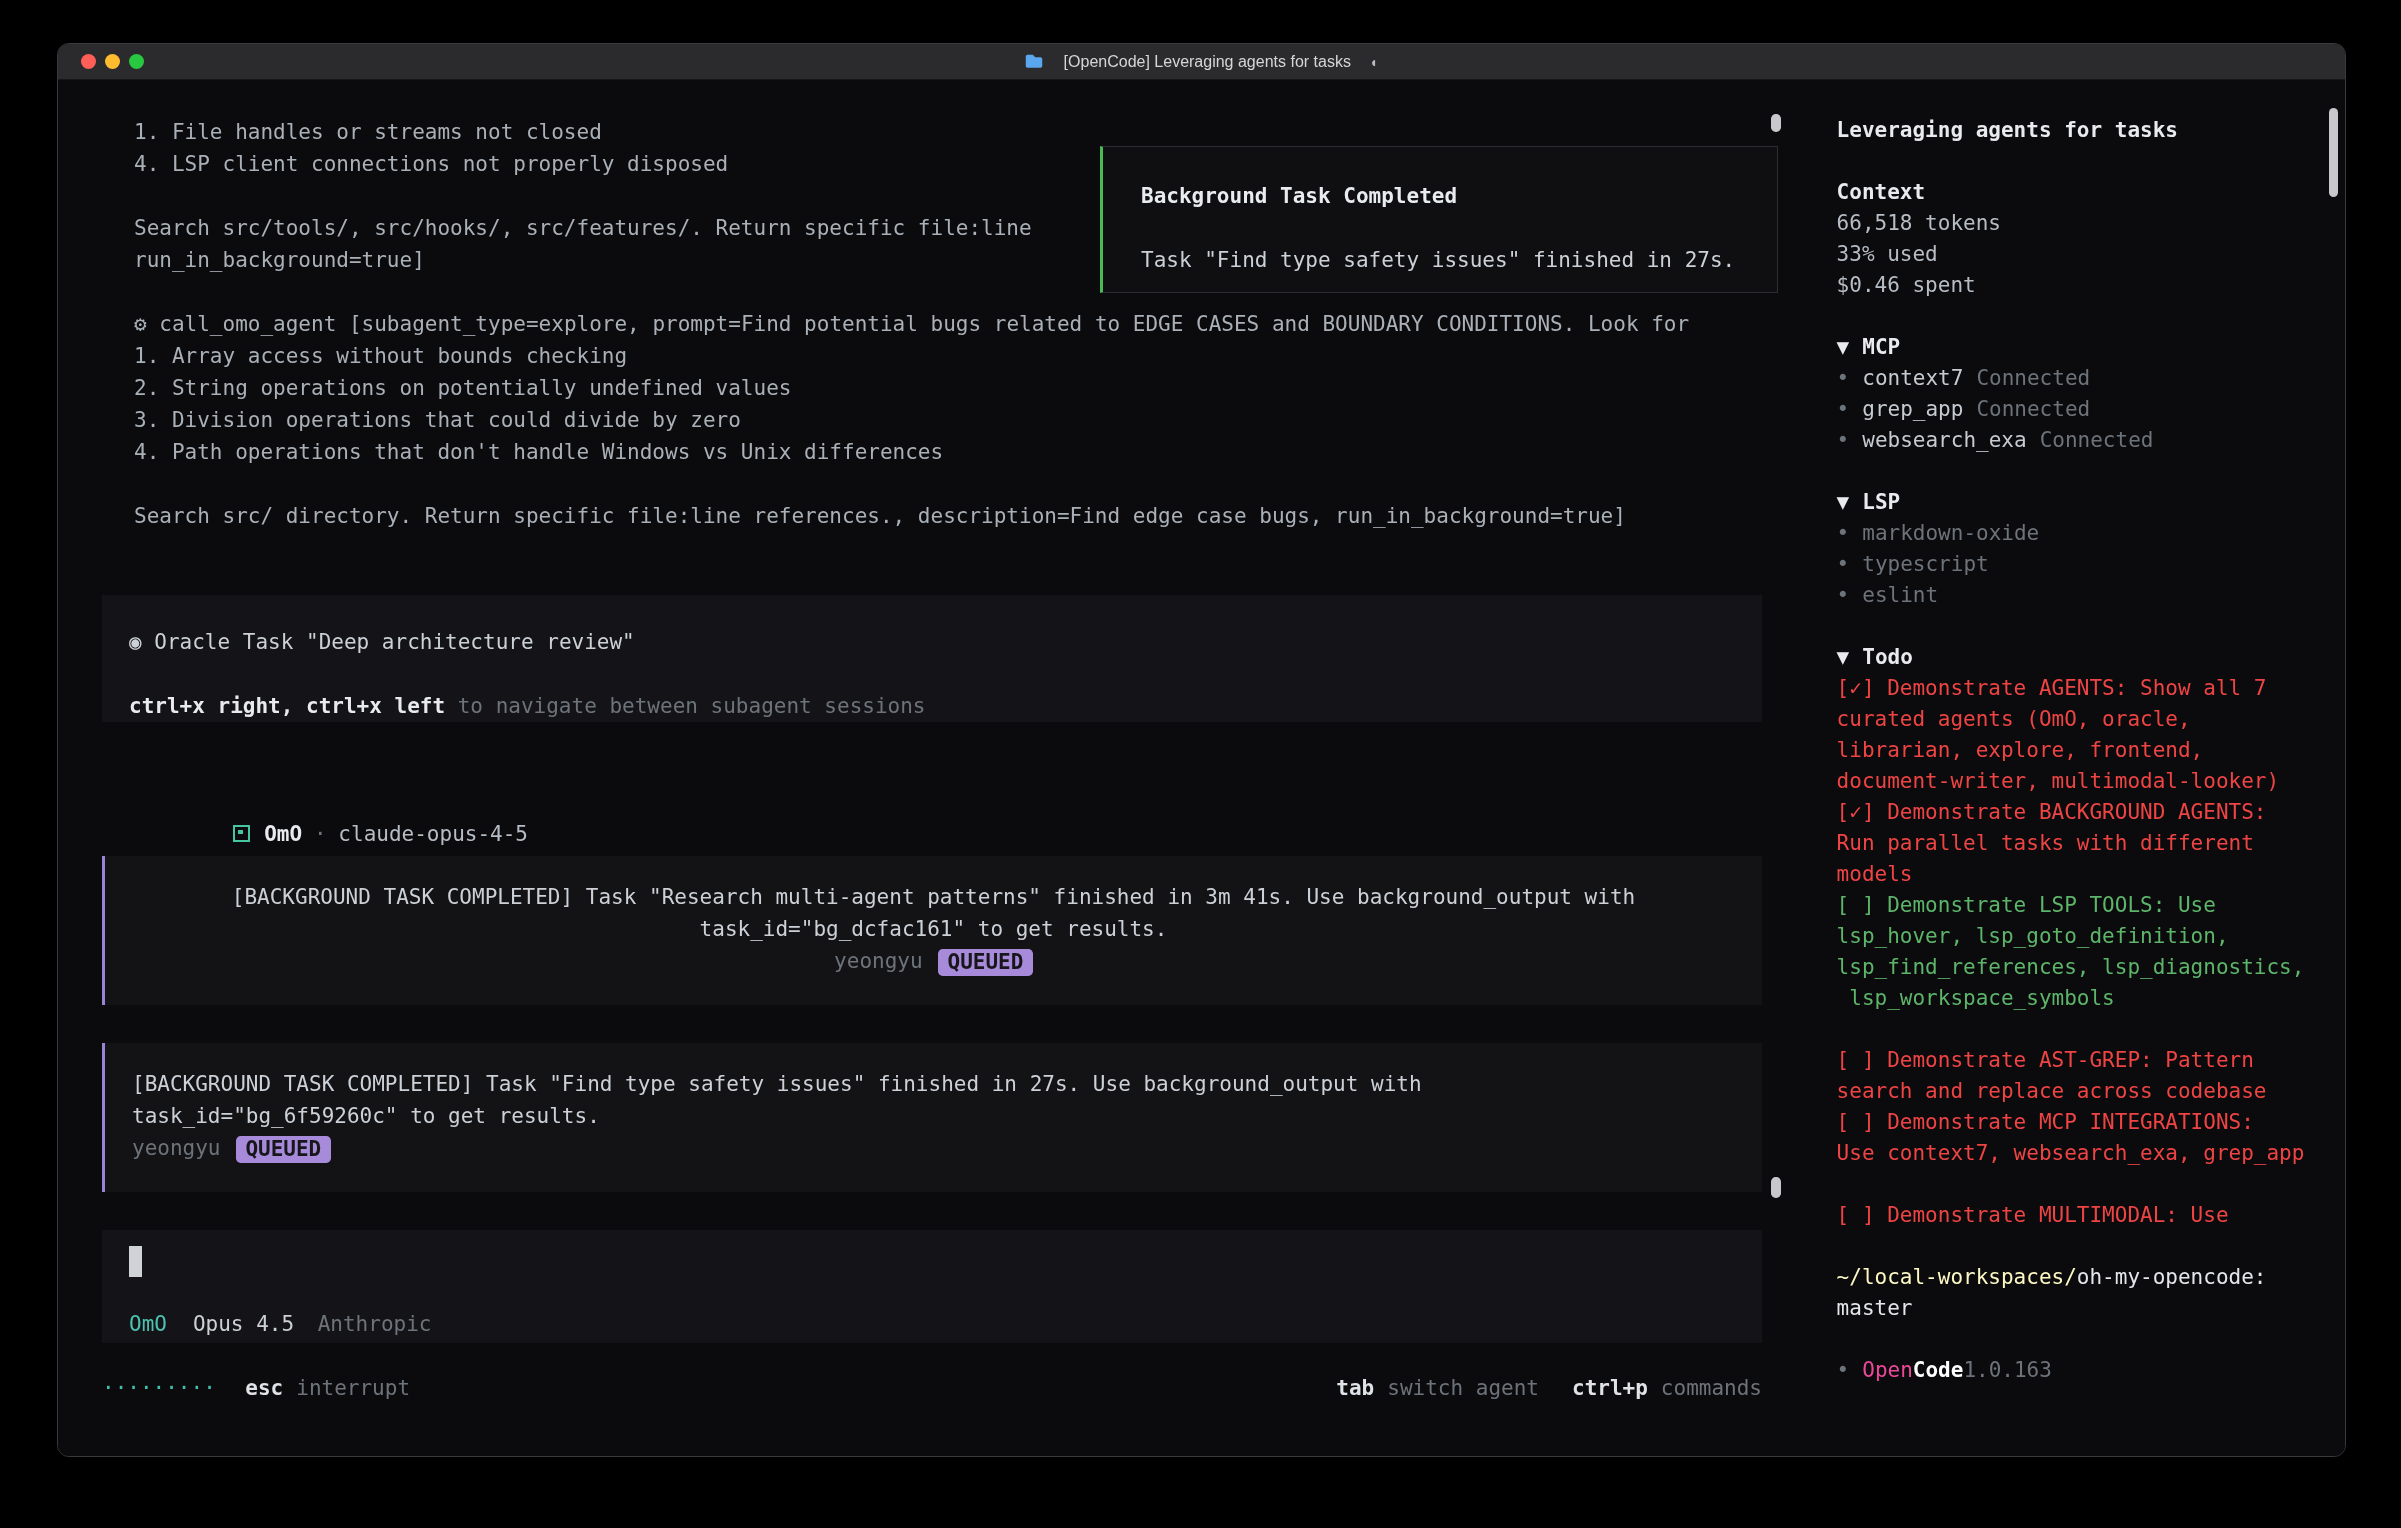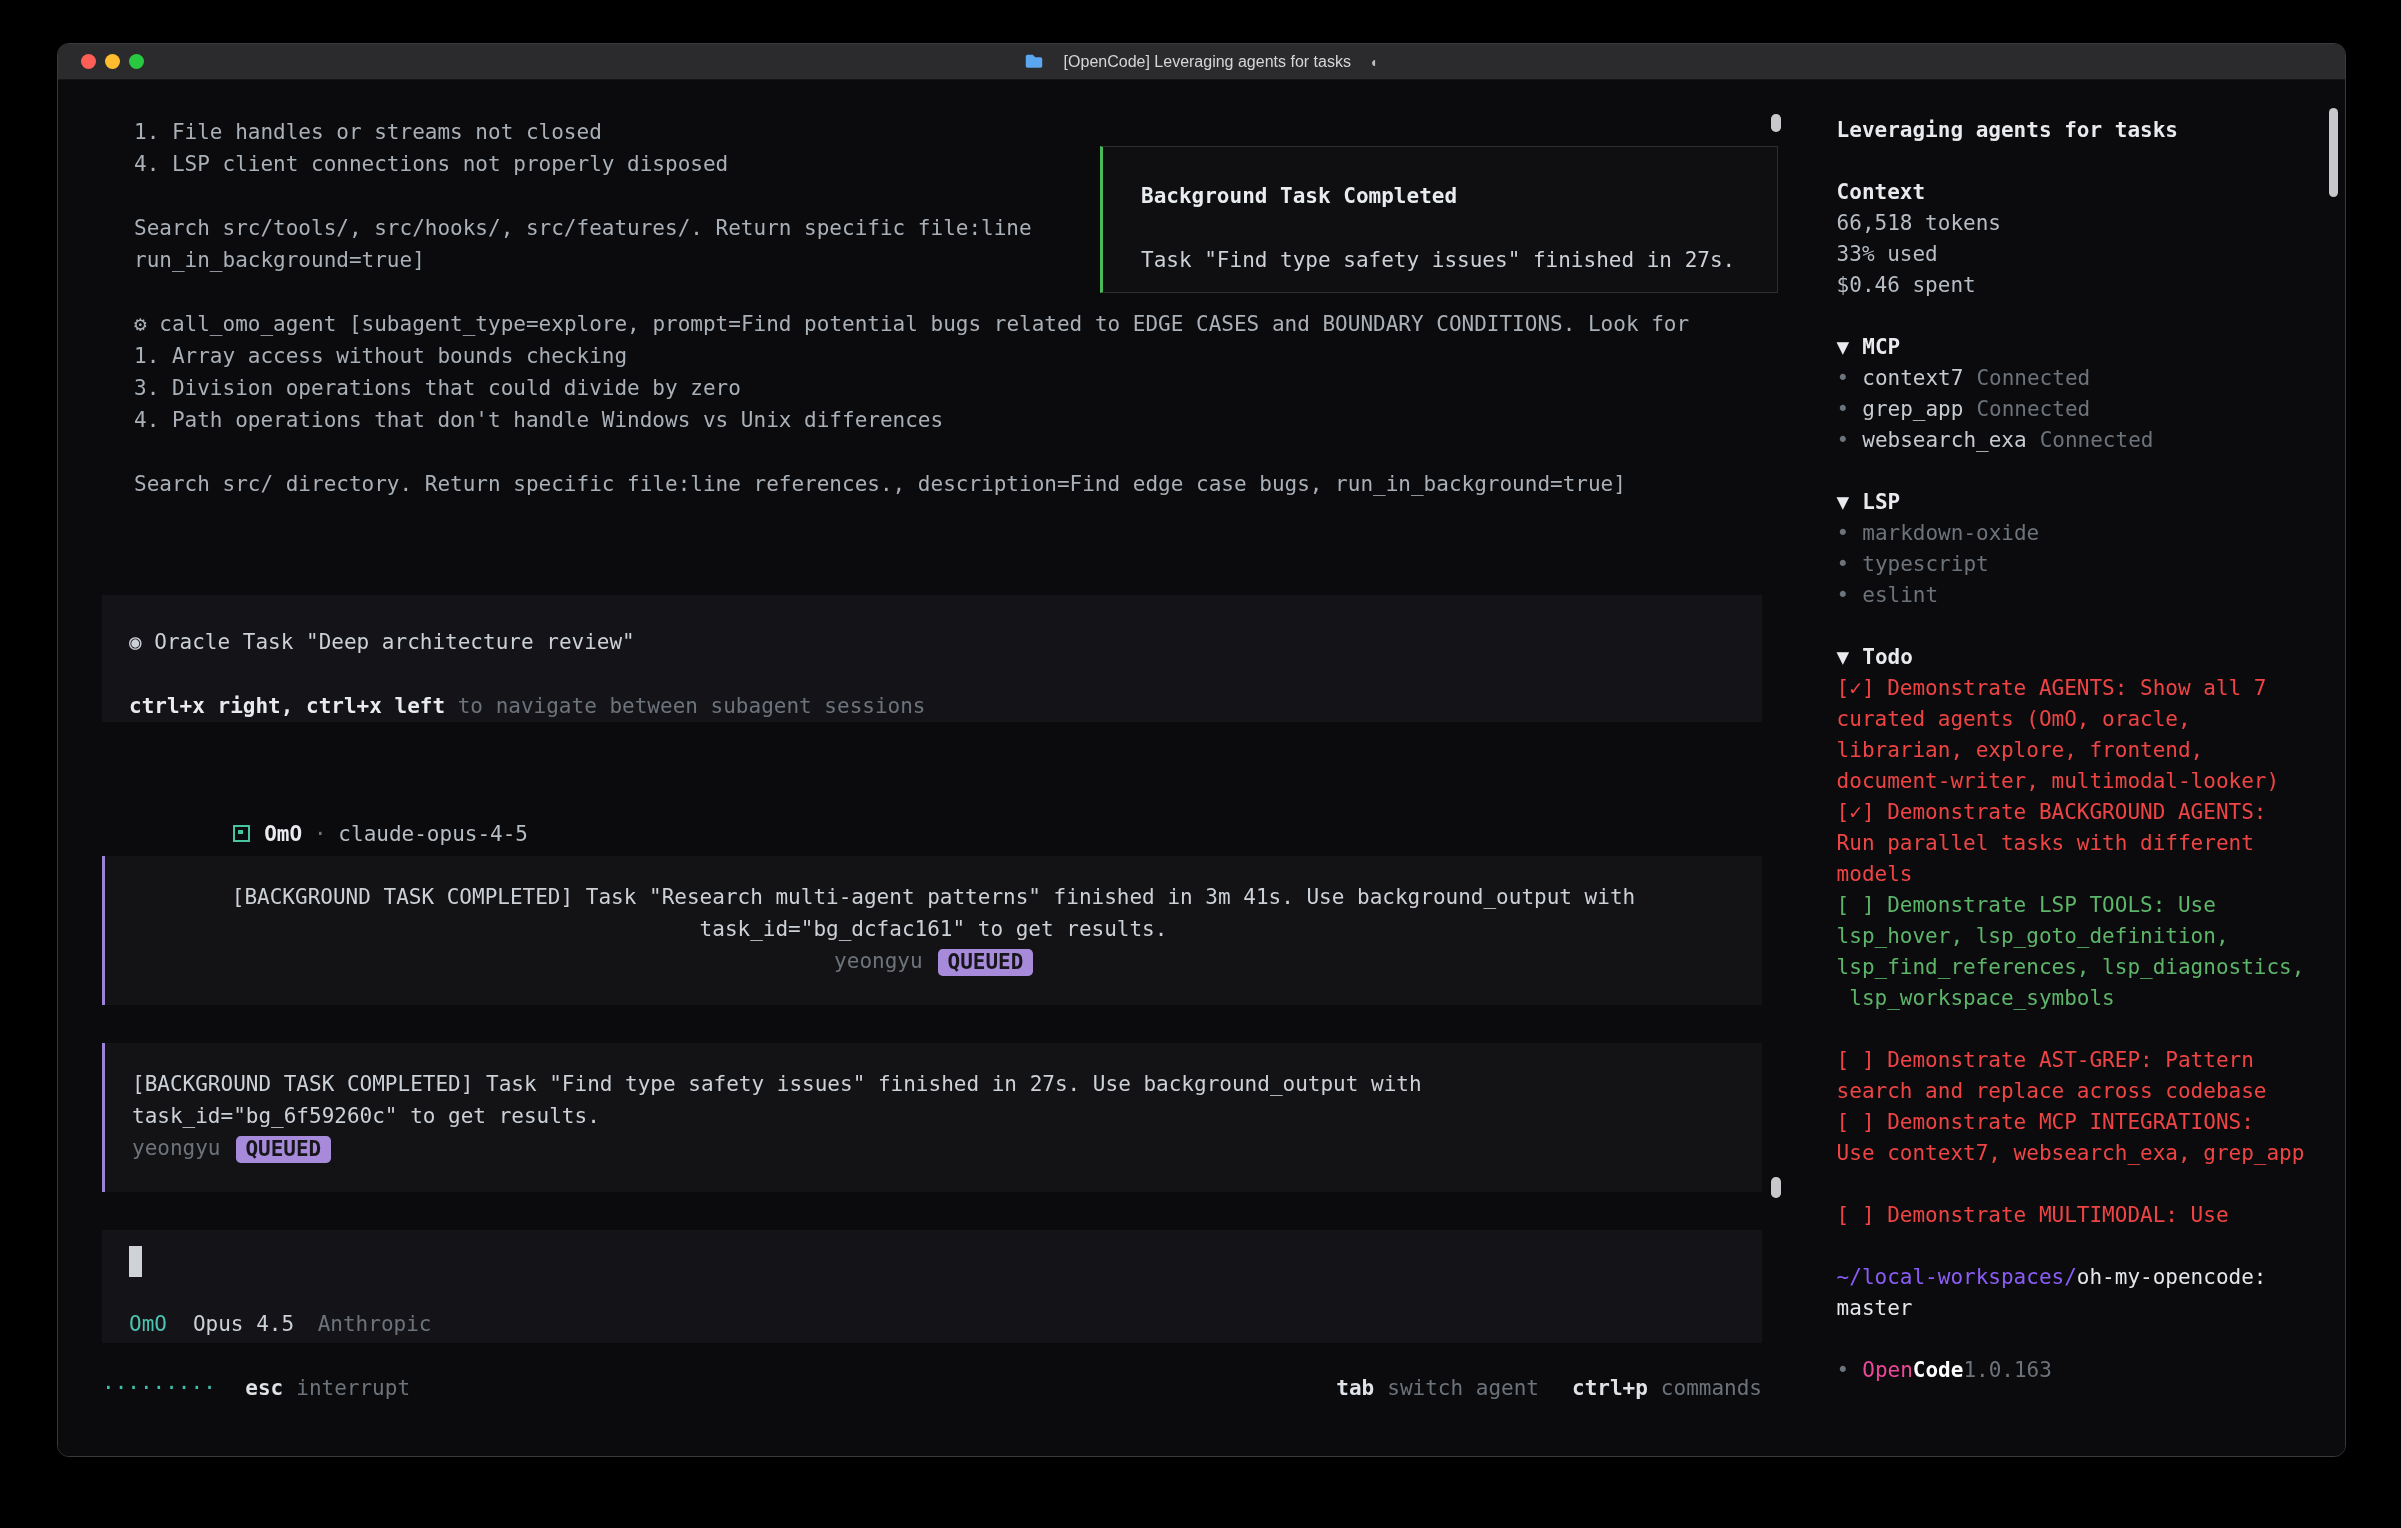--- a/index.html
+++ b/index.html
@@ -62,21 +62,21 @@
   .sp{height:31px;}
   .sb-title{font-weight:bold;color:#e8eaed;white-space:pre;}
   .heading{font-weight:bold;color:#e8eaed;}
   .arrow{font-weight:bold;color:#e8eaed;margin-right:13px;}
   .bullet{color:#6d737b;margin-right:13px;}
   .mcp-name{color:#c6cbd1;margin-right:13px;}
   .mcp-status{color:#6d737b;}
   .lsp-name{color:#6d737b;}
   .todo{white-space:pre-wrap;color:#ef4444;}
   .todo.active{color:#5db56a;}
-  .path-dim{color:#8b5cf6;}
+  .path-dim{color:#fef9c3;}
   .path-bold{color:#e4e6e9;}
   .branch{color:#e4e6e9;}
   .ver-open{color:#ec4899;}
   .ver-code{color:#ffffff;font-weight:bold;}
   .ver-num{color:#6d737b;}
   .sb-scroll{position:absolute;right:7px;top:28px;width:9.5px;height:89px;background:#c8c8cc;border-radius:4.7px;}
 </style>
 </head>
 <body>
 
@@ -101,20 +101,21 @@
 
       <div class="log">
         <div class="line">1. File handles or streams not closed</div>
         <div class="line">4. LSP client connections not properly disposed</div>
         <div class="line"></div>
         <div class="line">Search src/tools/, src/hooks/, src/features/. Return specific file:line</div>
         <div class="line">run_in_background=true]</div>
         <div class="line"></div>
         <div class="line"><span>⚙ </span><span>call_omo_agent [subagent_type=explore, prompt=Find potential bugs related to EDGE CASES and BOUNDARY CONDITIONS. Look for</span></div>
         <div class="line">1. Array access without bounds checking</div>
+        <div class="line">2. String operations on potentially undefined values</div>
         <div class="line">3. Division operations that could divide by zero</div>
         <div class="line">4. Path operations that don't handle Windows vs Unix differences</div>
         <div class="line"></div>
         <div class="line">Search src/ directory. Return specific file:line references., description=Find edge case bugs, run_in_background=true]</div>
       </div>
 
       <div class="toast">
         <div class="t-title">Background Task Completed</div>
         <div class="gap54"></div>
         <div class="t-body">Task "Find type safety issues" finished in 27s.</div>

